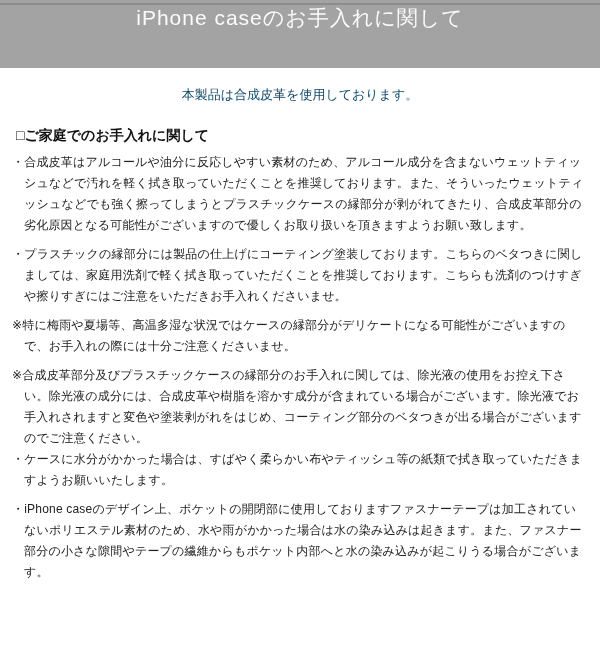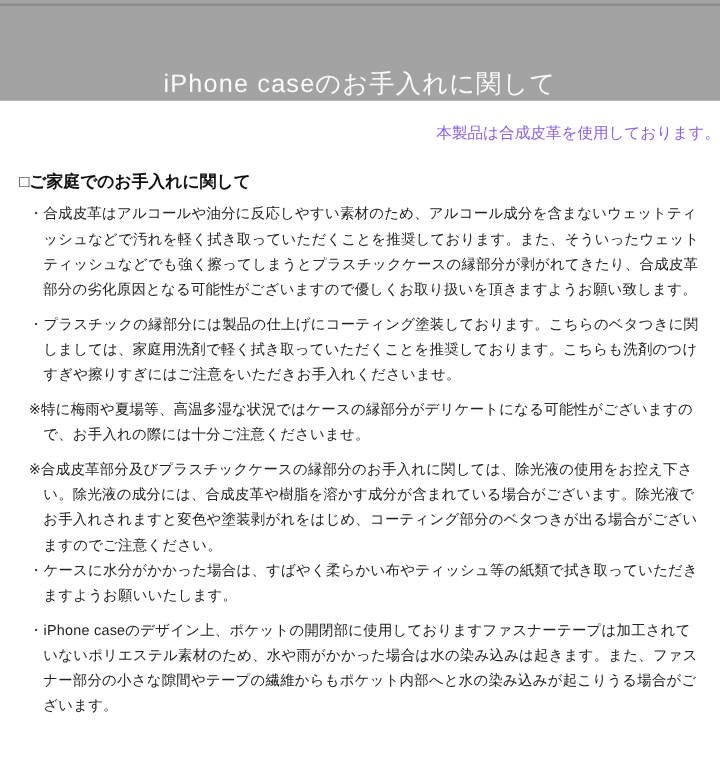--- a/index.html
+++ b/index.html
@@ -9,61 +9,61 @@
     height: 650px;
     margin: 0 auto;
     background: #ffffff;
     font-family: "Liberation Sans", "DejaVu Sans", sans-serif;
     color: #222222;
     overflow: hidden;
   }
   .header {
     position: relative;
     width: 600px;
-    height: 84px;
+    height: 68px;
     background: #a3a3a3;
     display: flex;
-    align-items: flex-end;
+    align-items: flex-start;
     justify-content: center;
   }
   .header-topline {
     position: absolute;
     top: 3px; left: 0;
     width: 100%; height: 2px;
     background: #8d8d8d;
   }
   .header-title {
     color: #fbfbfb;
     font-size: 21px;
     font-weight: 300;
     letter-spacing: 1px;
     padding-top: 4px;
   }
   .intro {
     margin-top: 15px;
-    text-align: right;
-    color: #8b5cf6;
+    text-align: center;
+    color: #0c4a6e;
     font-size: 13px;
     line-height: 24px;
   }
   .content {
     padding: 0 12px;
   }
   .section-heading {
     font-size: 14px;
     font-weight: bold;
     color: #111111;
     margin: 18px 0 7px 4px;
     line-height: 20px;
   }
   .para {
     font-size: 12px;
     line-height: 21px;
     color: #222222;
-    margin: 0 0 8px 12px;
+    margin: 0 0 8px 0;
     padding-left: 1em;
     text-indent: -1em;
     letter-spacing: 0.2px;
   }
   .para.tight { margin-bottom: 0; }
 </style>
 </head>
 <body>
 
 <div class="page">

